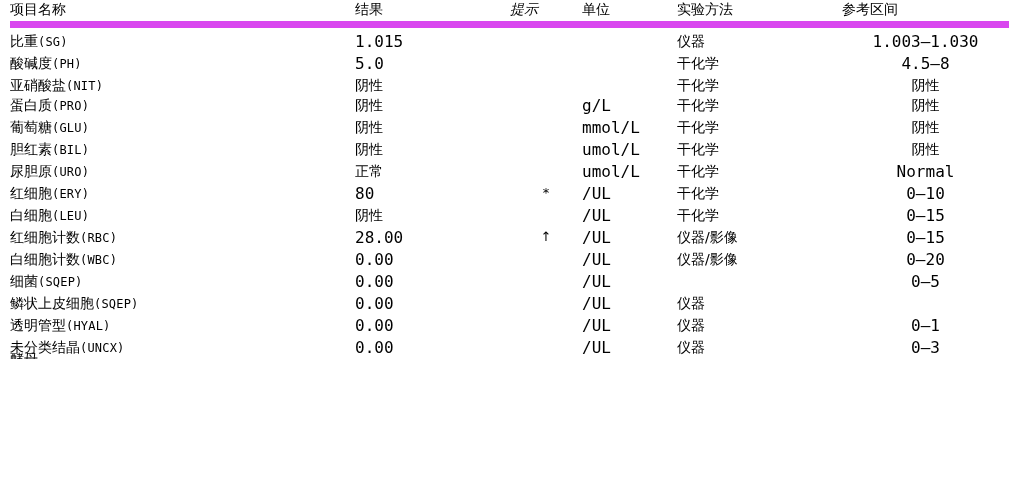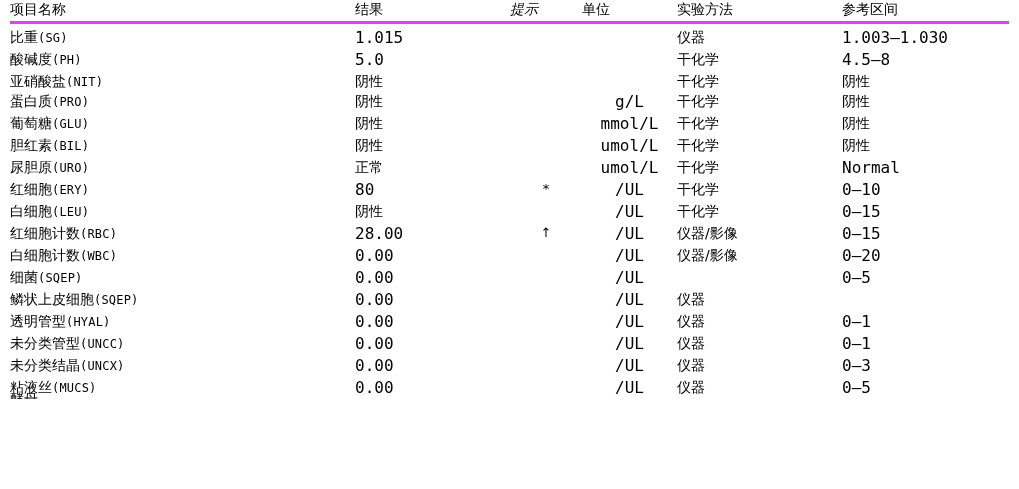--- a/index.html
+++ b/index.html
@@ -27,42 +27,42 @@
     line-height: 1.0;
   }
   table.lab-table thead th {
     font-weight: normal;
     text-align: left;
     padding: 2px 0 5px 0;
     vertical-align: bottom;
     white-space: nowrap;
   }
   table.lab-table thead tr {
-    border-bottom: 3px solid #d946ef;
+    border-bottom: 7px solid #d946ef;
   }
   table.lab-table tbody tr:first-child td {
     padding-top: 6px;
   }
   table.lab-table td {
     padding: 3px 0 3px 0;
     vertical-align: top;
     white-space: nowrap;
   }
   
   .col-name   { width: 345px; }
   .col-result { width: 155px; }
   .col-flag   { width: 72px;  text-align: center; }
-  .col-unit   { width: 95px; text-align: center;  }
+  .col-unit   { width: 95px;  }
   .col-method { width: 165px; }
   .col-ref    { width: 167px; }
 
   th.col-flag { text-align: center; font-style: italic; }
   th.col-unit { text-align: left; margin-top: 10px; }
   th.col-ref  { text-align: left; padding-left: 28px; }
-  td.col-ref  { padding-left: 28px; }
+  td.col-ref  { padding-left: 28px; text-align: center; }
 
   
   .mono {
     font-family: "DejaVu Sans Mono", "Liberation Mono", monospace;
     font-size: 12px;
     letter-spacing: 0.2px;
   }
   .cjk {
     font-family: "DejaVu Sans", "Liberation Sans", sans-serif;
     font-size: 14px;
@@ -212,39 +212,23 @@
         </tr>
         <tr>
           <td class="col-name"><span class="cjk">透明管型</span><span class="mono">(HYAL)</span></td>
           <td class="col-result">0.00</td>
           <td class="col-flag"></td>
           <td class="col-unit">/UL</td>
           <td class="col-method">仪器</td>
           <td class="col-ref">0—1</td>
         </tr>
         <tr>
-          <td class="col-name"><span class="cjk">未分类管型</span><span class="mono">(UNCC)</span></td>
-          <td class="col-result">0.00</td>
-          <td class="col-flag"></td>
-          <td class="col-unit">/UL</td>
-          <td class="col-method">仪器</td>
-          <td class="col-ref">0—1</td>
-        </tr>
-        <tr>
           <td class="col-name"><span class="cjk">未分类结晶</span><span class="mono">(UNCX)</span></td>
           <td class="col-result">0.00</td>
           <td class="col-flag"></td>
           <td class="col-unit">/UL</td>
           <td class="col-method">仪器</td>
           <td class="col-ref">0—3</td>
-        </tr>
-        <tr>
-          <td class="col-name"><span class="cjk">粘液丝</span><span class="mono">(MUCS)</span></td>
-          <td class="col-result">0.00</td>
-          <td class="col-flag"></td>
-          <td class="col-unit">/UL</td>
-          <td class="col-method">仪器</td>
-          <td class="col-ref">0—5</td>
         </tr>
       </tbody>
   </table>
   <div class="footer-cut">酵母</div>
 </div>
 
 </body></html>

